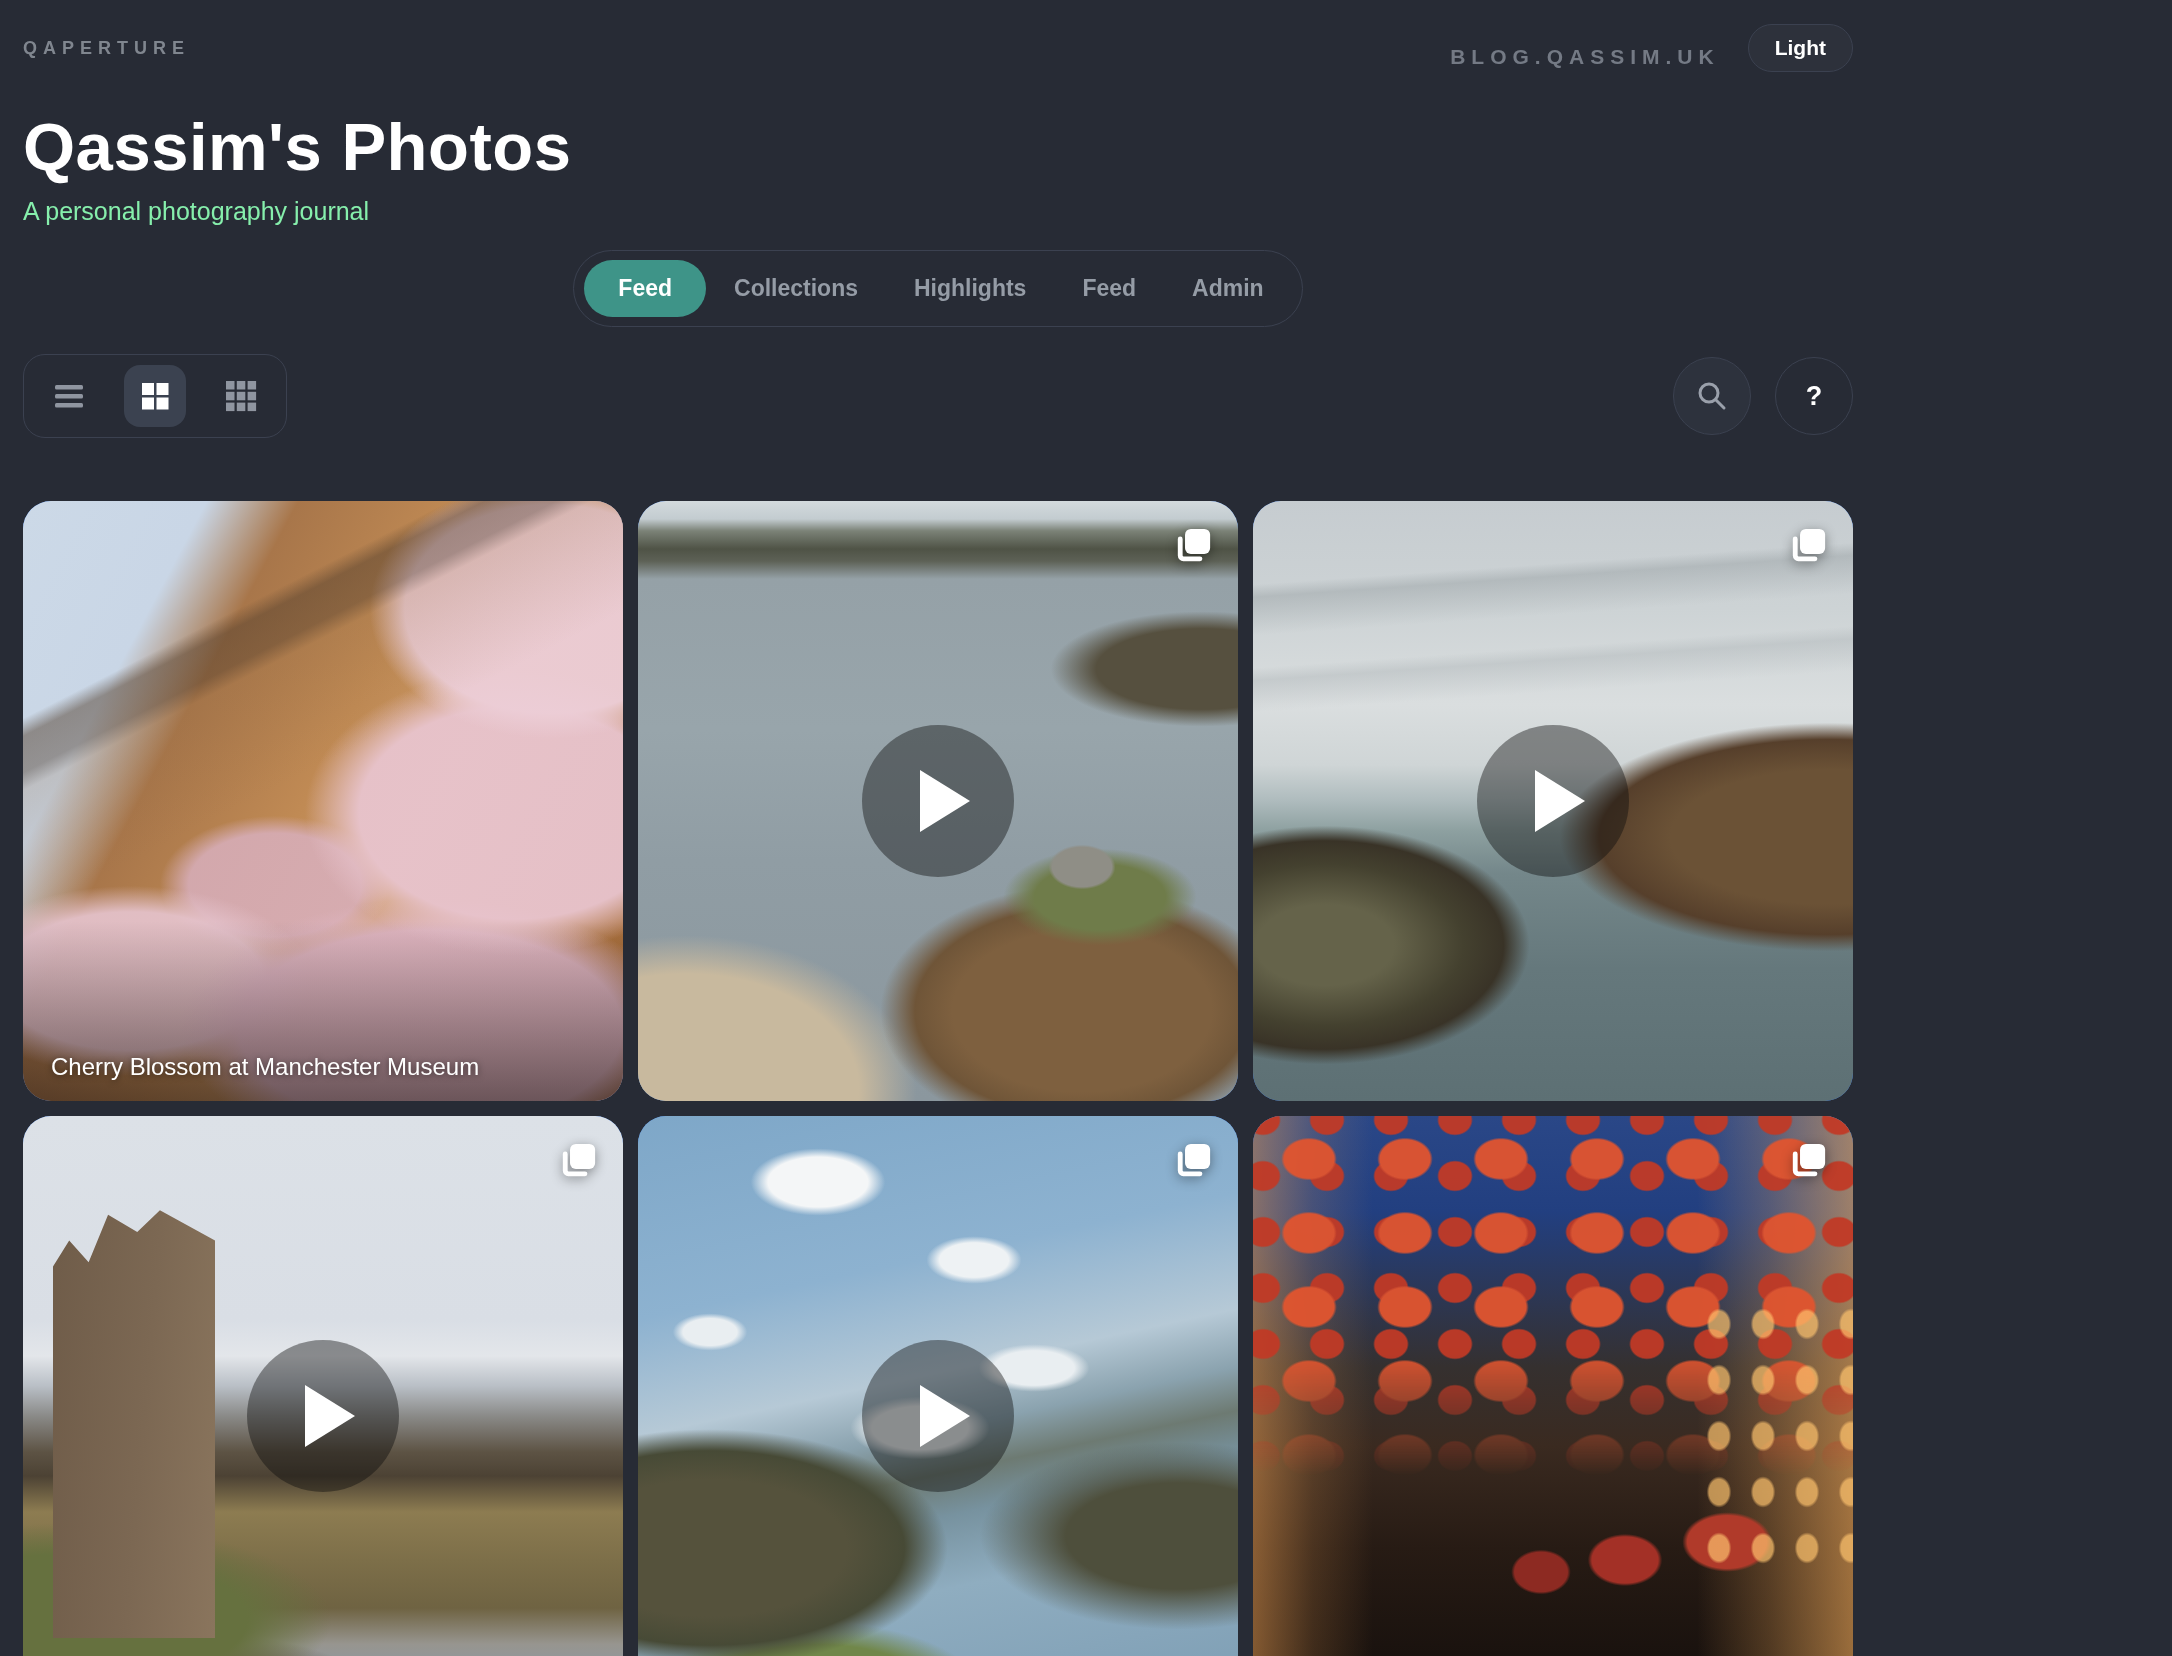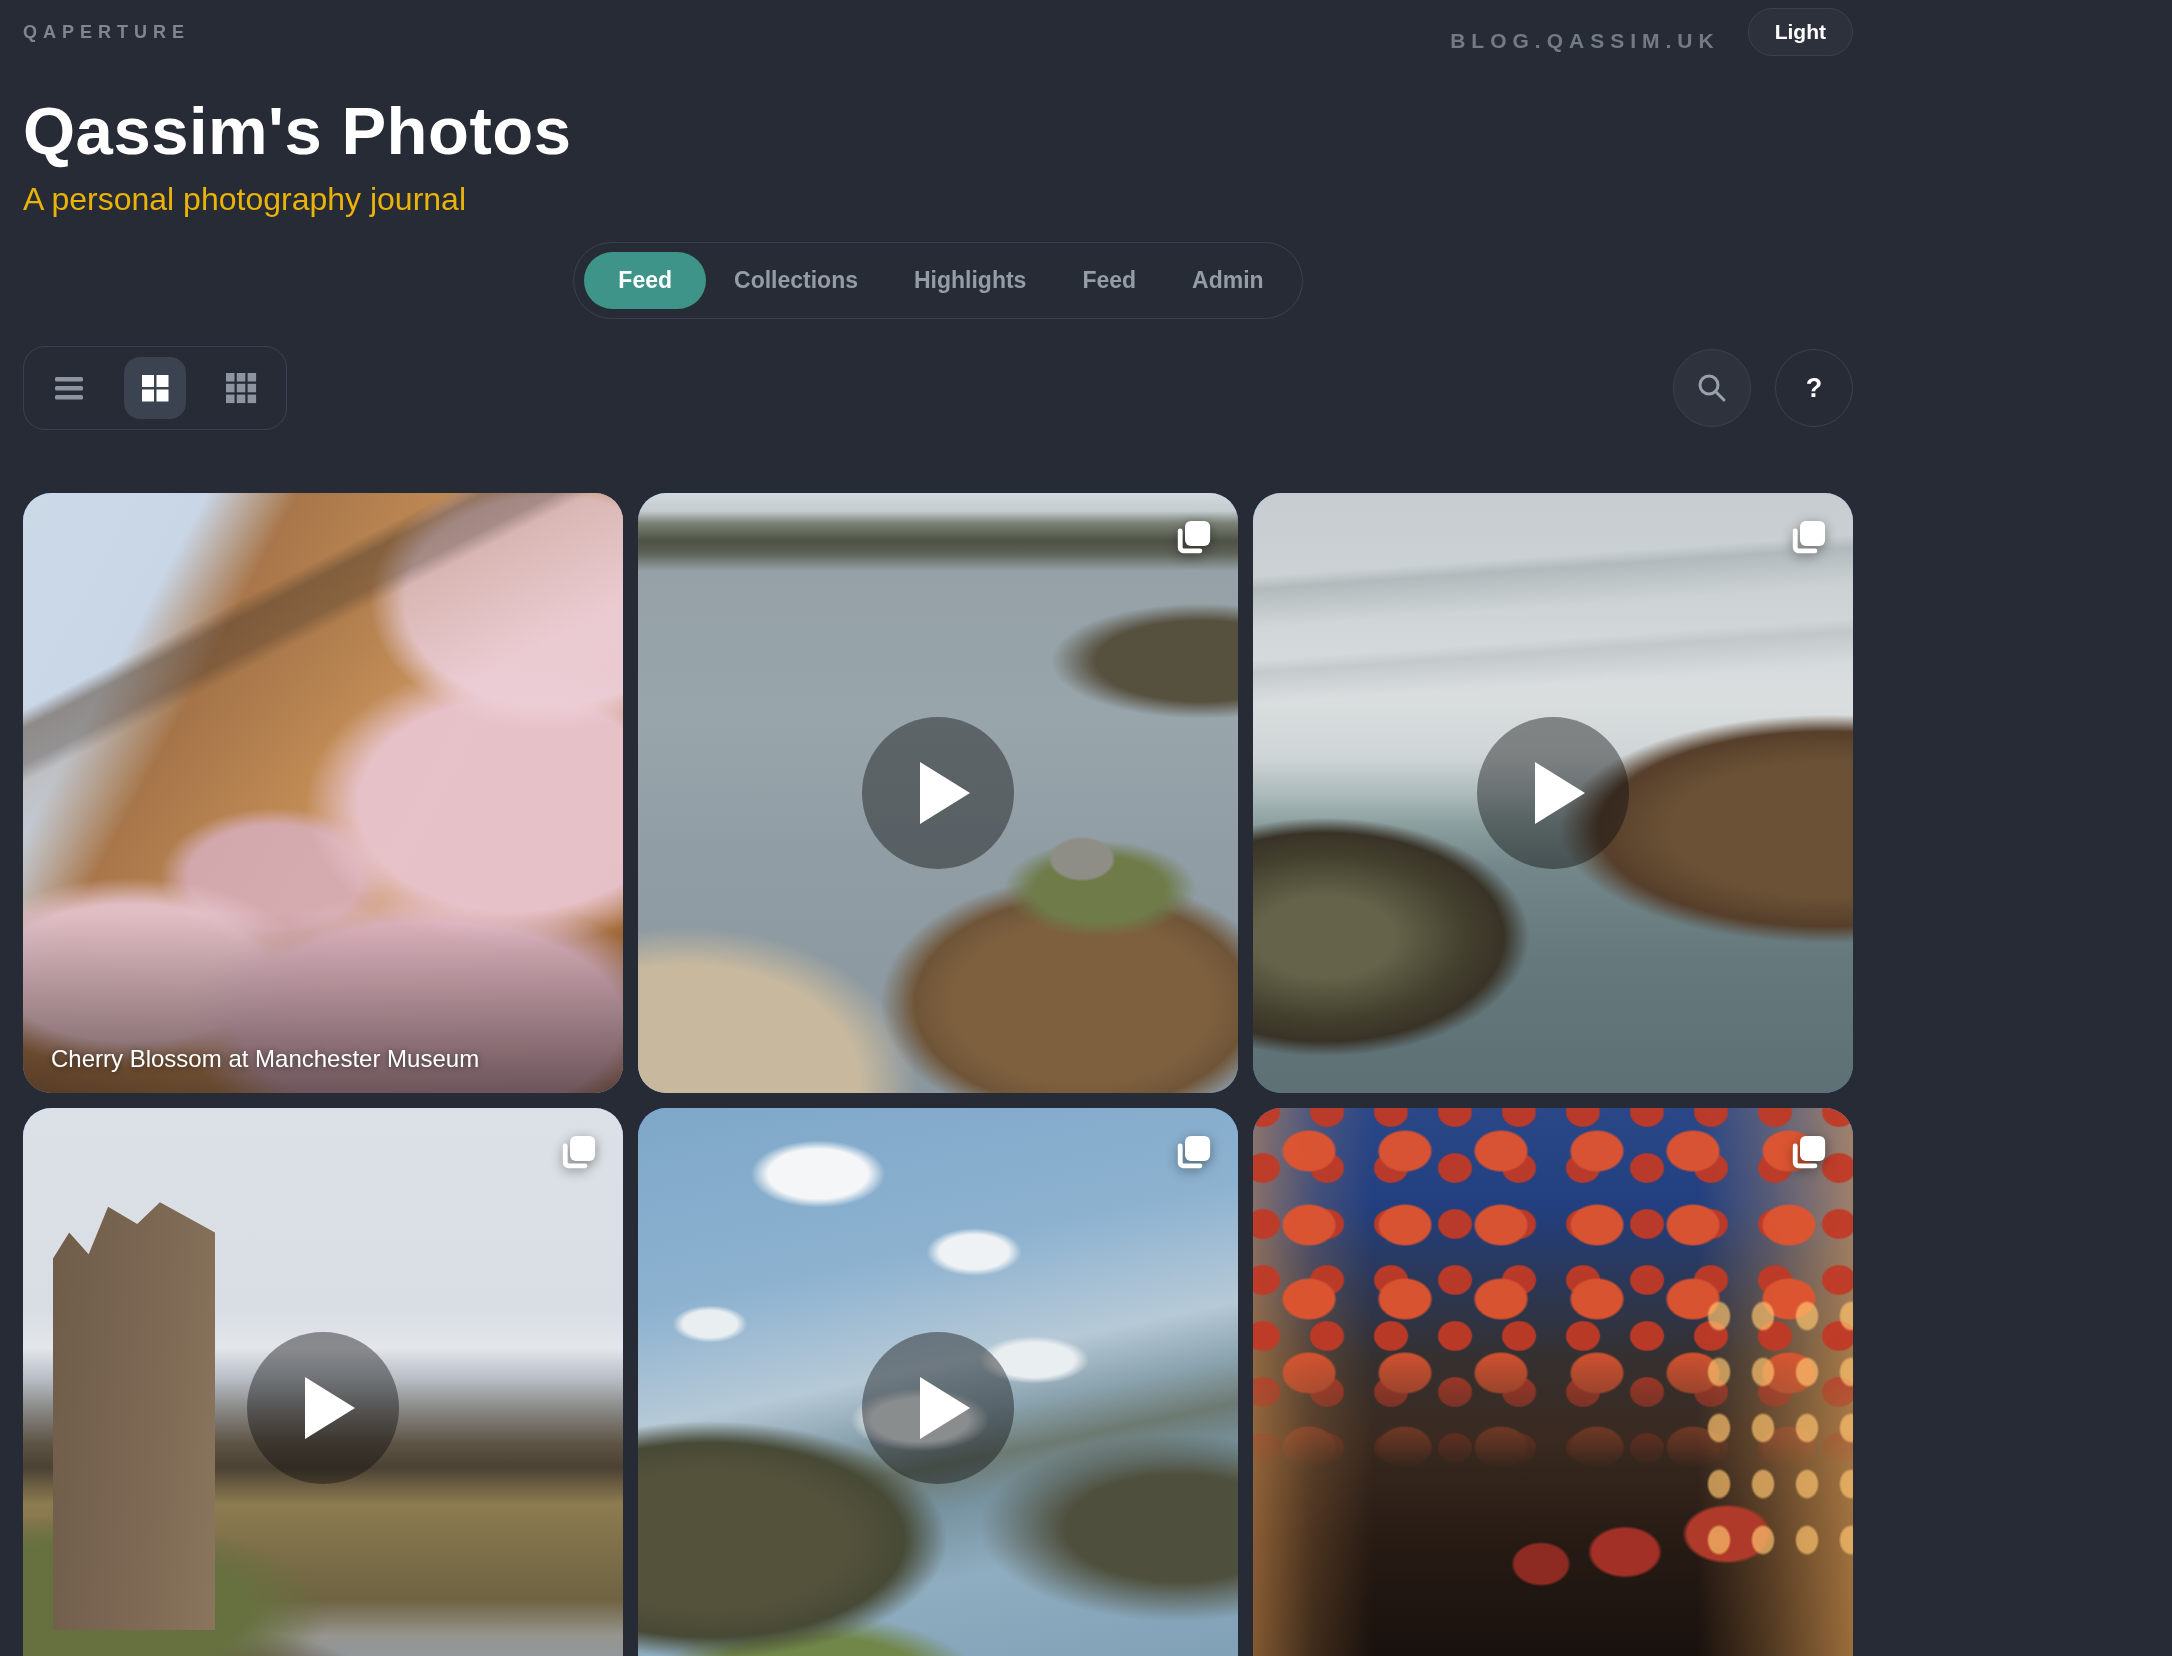--- a/index.html
+++ b/index.html
@@ -5,32 +5,32 @@
   :root{
     --bg:#272b35;
     --border:#3b4150;
     --teal:#3e9488;
     --gray-text:#959ca6;
     --dim-text:#80868f;
   }
   *{margin:0;padding:0;box-sizing:border-box;}
   html,body{width:2172px;height:1656px;overflow:hidden;background:var(--bg);
     font-family:"Liberation Sans","DejaVu Sans",sans-serif;-webkit-font-smoothing:antialiased;}
-  .page{width:1876px;height:1656px;padding:8px 23px 0 23px;position:relative;}
+  .page{width:1876px;height:1656px;padding:24px 23px 0 23px;position:relative;}
 
   
   .topbar{display:flex;justify-content:space-between;align-items:center;}
   .brand{font-size:18px;font-weight:700;letter-spacing:6px;color:var(--dim-text);}
   .top-right{display:flex;align-items:center;gap:28px;}
   .domain-label{font-size:21px;font-weight:700;letter-spacing:6px;color:#747a85;margin-top:18px;}
   .theme-btn{font-family:inherit;font-size:21px;font-weight:700;color:#fff;
     background:rgba(255,255,255,.03);border:1.5px solid var(--border);border-radius:999px;
     padding:11px 26px;cursor:pointer;}
   .title{margin-top:36px;font-size:67px;font-weight:700;color:#fff;letter-spacing:.5px;}
-  .subtitle{margin-top:12px;font-size:32px;color:#eab308;}
+  .subtitle{margin-top:12px;font-size:25px;color:#86efac;}
 
   
   .nav-wrap{display:flex;justify-content:center;margin-top:24px;}
   .nav-pill{display:inline-flex;align-items:flex-end;border:1.5px solid var(--border);
     border-radius:999px;padding:9px 10px;}
   .tab{font-family:inherit;font-size:23px;font-weight:700;color:var(--gray-text);
     background:transparent;border:none;border-radius:999px;padding:15px 28px;cursor:pointer;}
   .tab.active{background:var(--teal);color:#fff;padding:15px 34px;}
 
   

